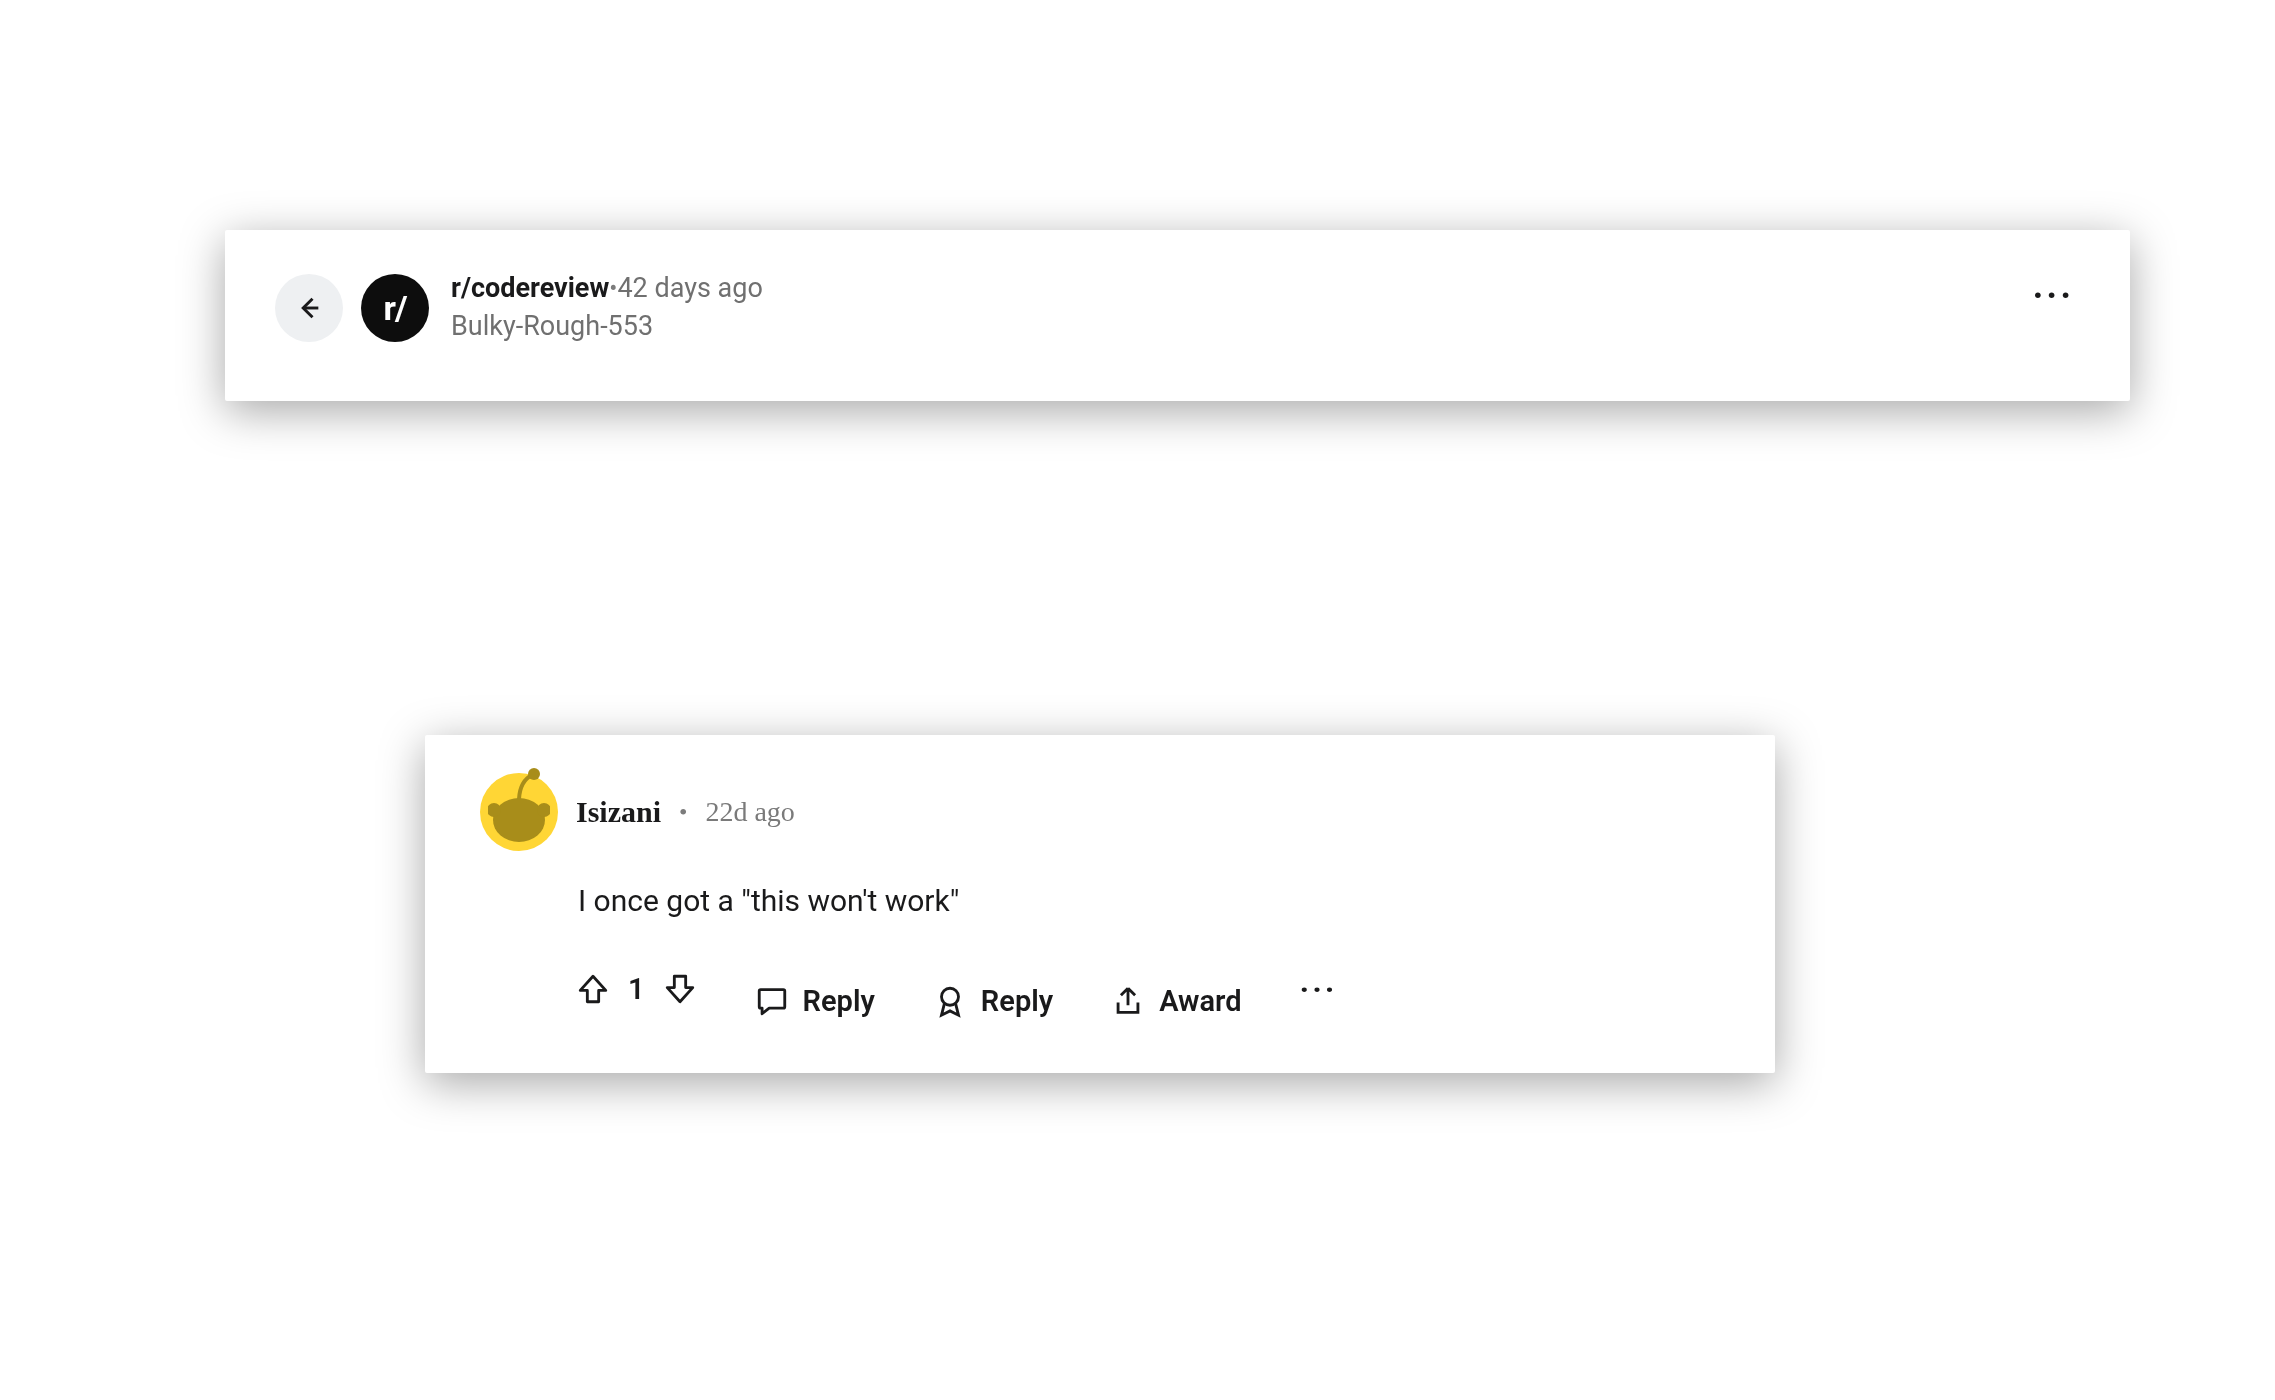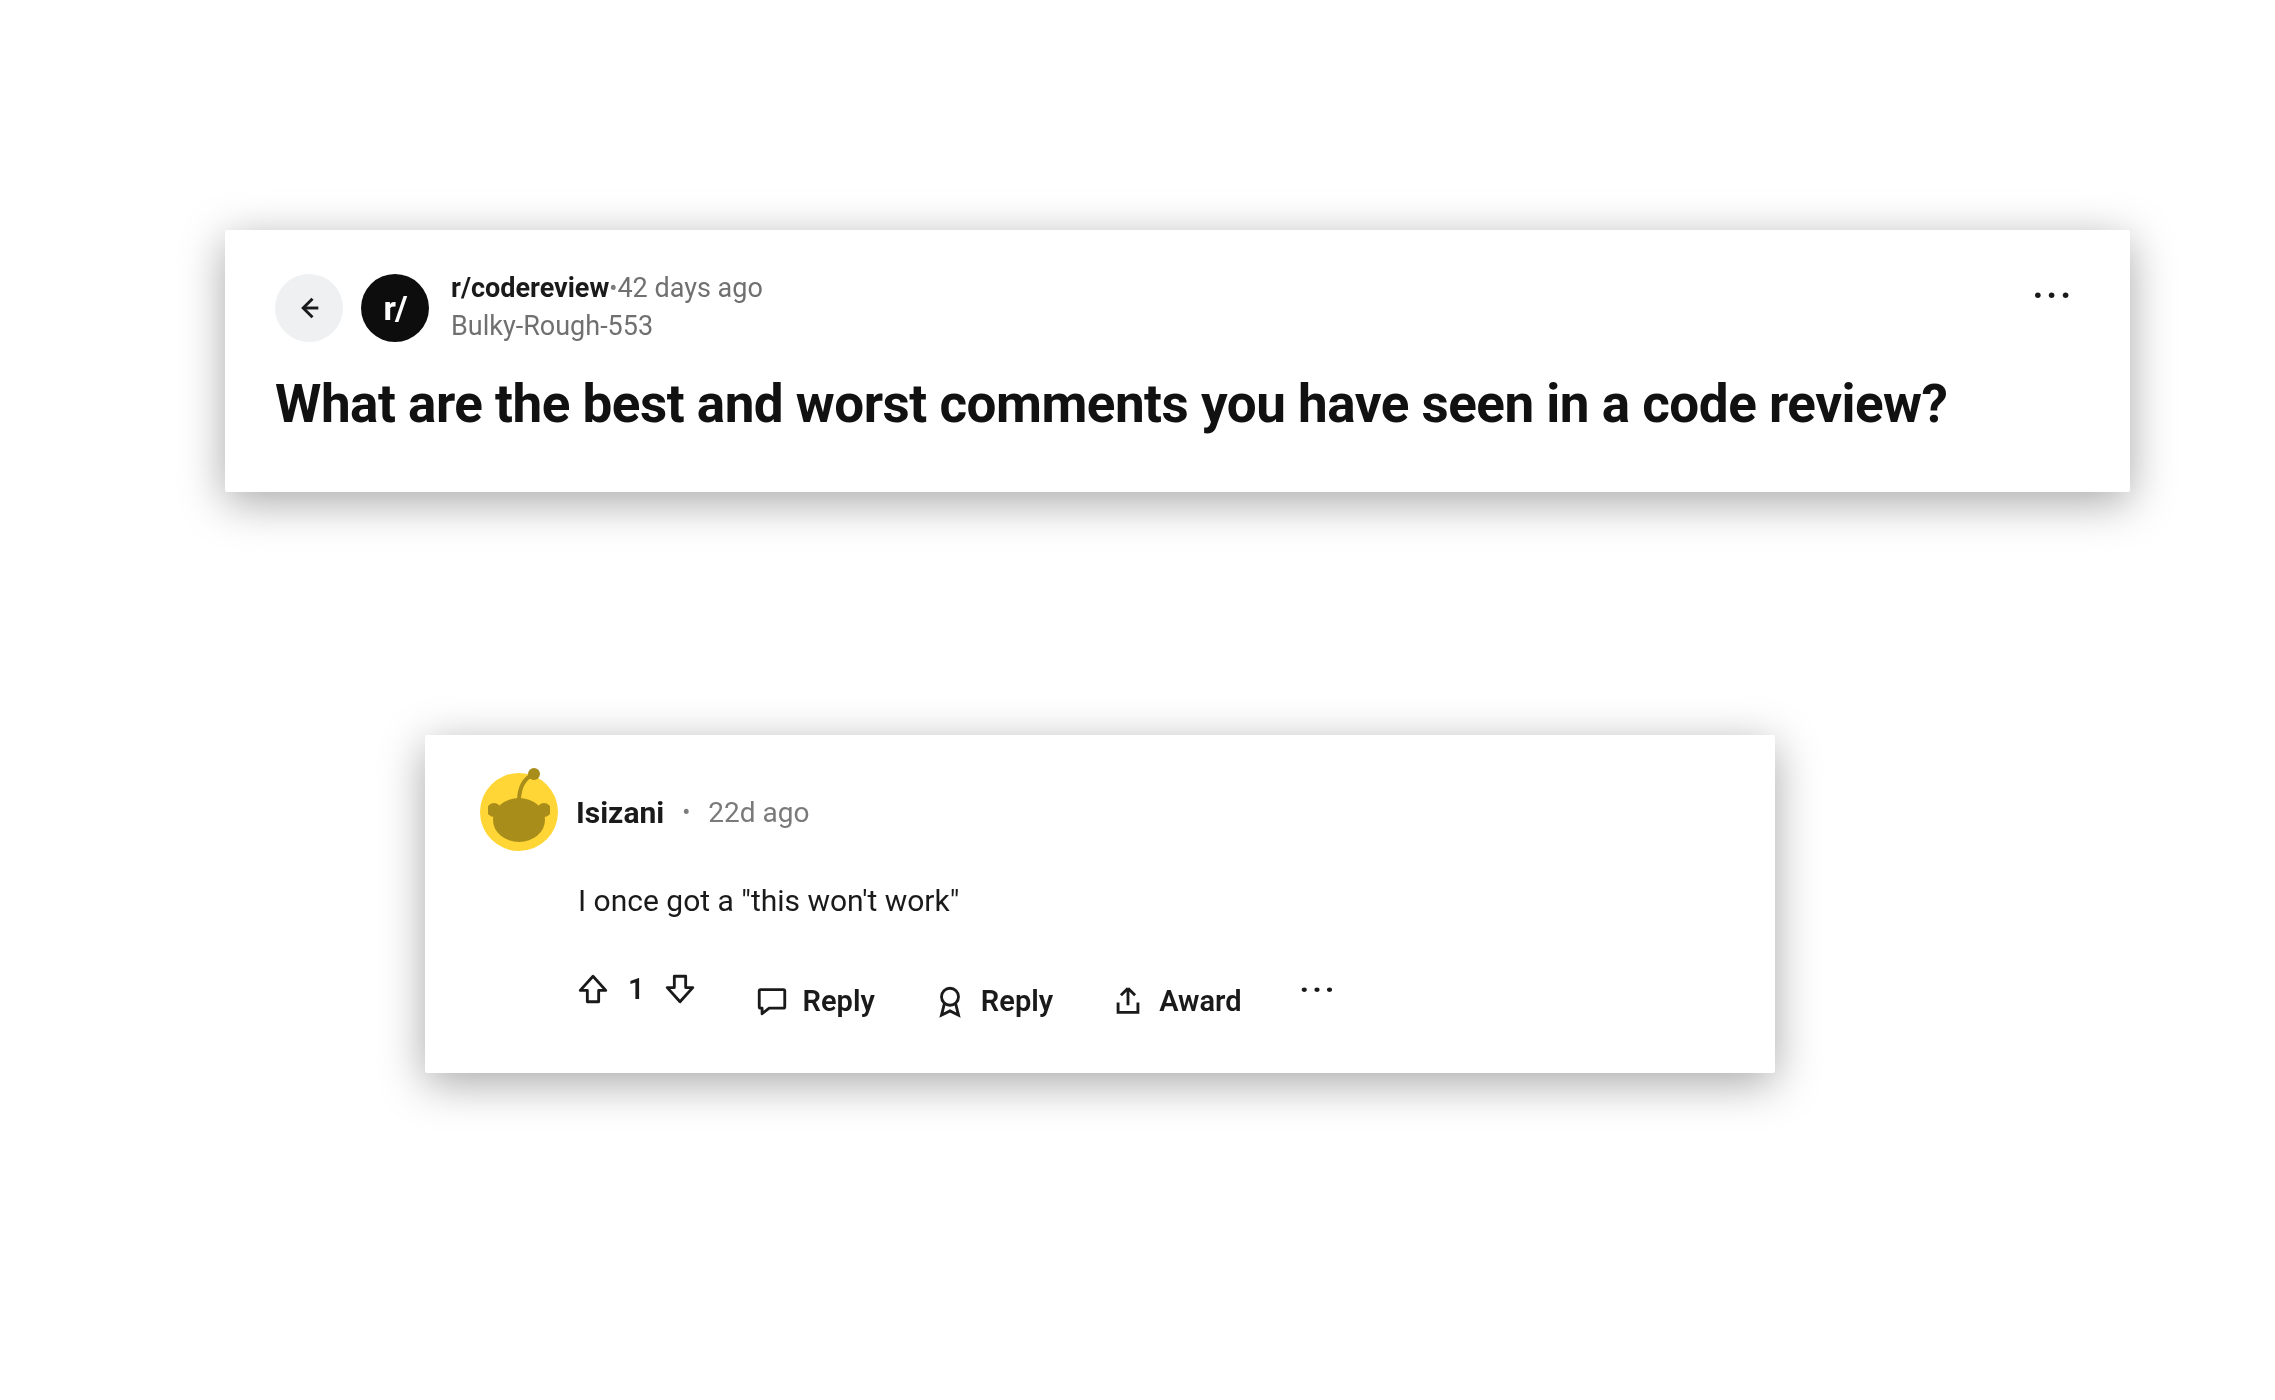--- a/index.html
+++ b/index.html
@@ -103,20 +103,21 @@
     .comment-card {
       left: 425px;
       top: 735px;
       width: 1350px;
       padding: 38px 55px 55px 55px;
     }
     .comment-header {
       display: flex;
       align-items: center;
       gap: 18px;
+      font-family: Liberation Serif, serif;
     }
     .snoo-avatar {
       width: 78px;
       height: 78px;
       border-radius: 50%;
       background: #ffd635;
       position: relative;
       flex-shrink: 0;
       overflow: visible;
     }
@@ -203,21 +204,20 @@
     <div class="post-meta">
       <div class="meta-row1">
         <span class="sub-name">r/codereview</span>
         <span class="dot">•</span>
         <span class="post-age">42 days ago</span>
       </div>
       <span class="author">Bulky-Rough-553</span>
     </div>
     <div class="post-more">···</div>
   </div>
-  <h1 class="post-title">What are the best and worst comments you have seen in a code review?</h1>
 </div>
 
 <div class="card comment-card">
   <div class="comment-header">
     <div class="snoo-avatar">
       <svg class="snoo-svg" viewBox="0 0 62 90">
         <g fill="#a88d1a">
           <ellipse cx="31" cy="55" rx="26" ry="22"></ellipse>
           <circle cx="6" cy="45" r="7"></circle>
           <circle cx="56" cy="45" r="7"></circle>

